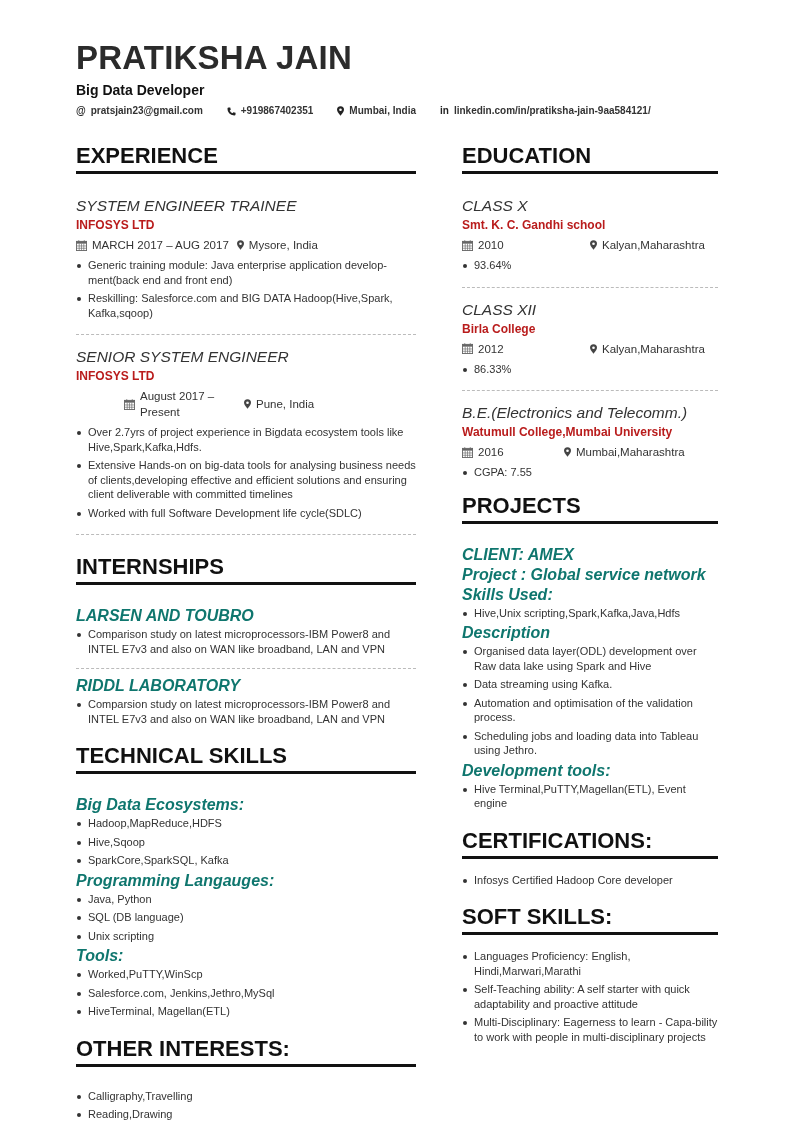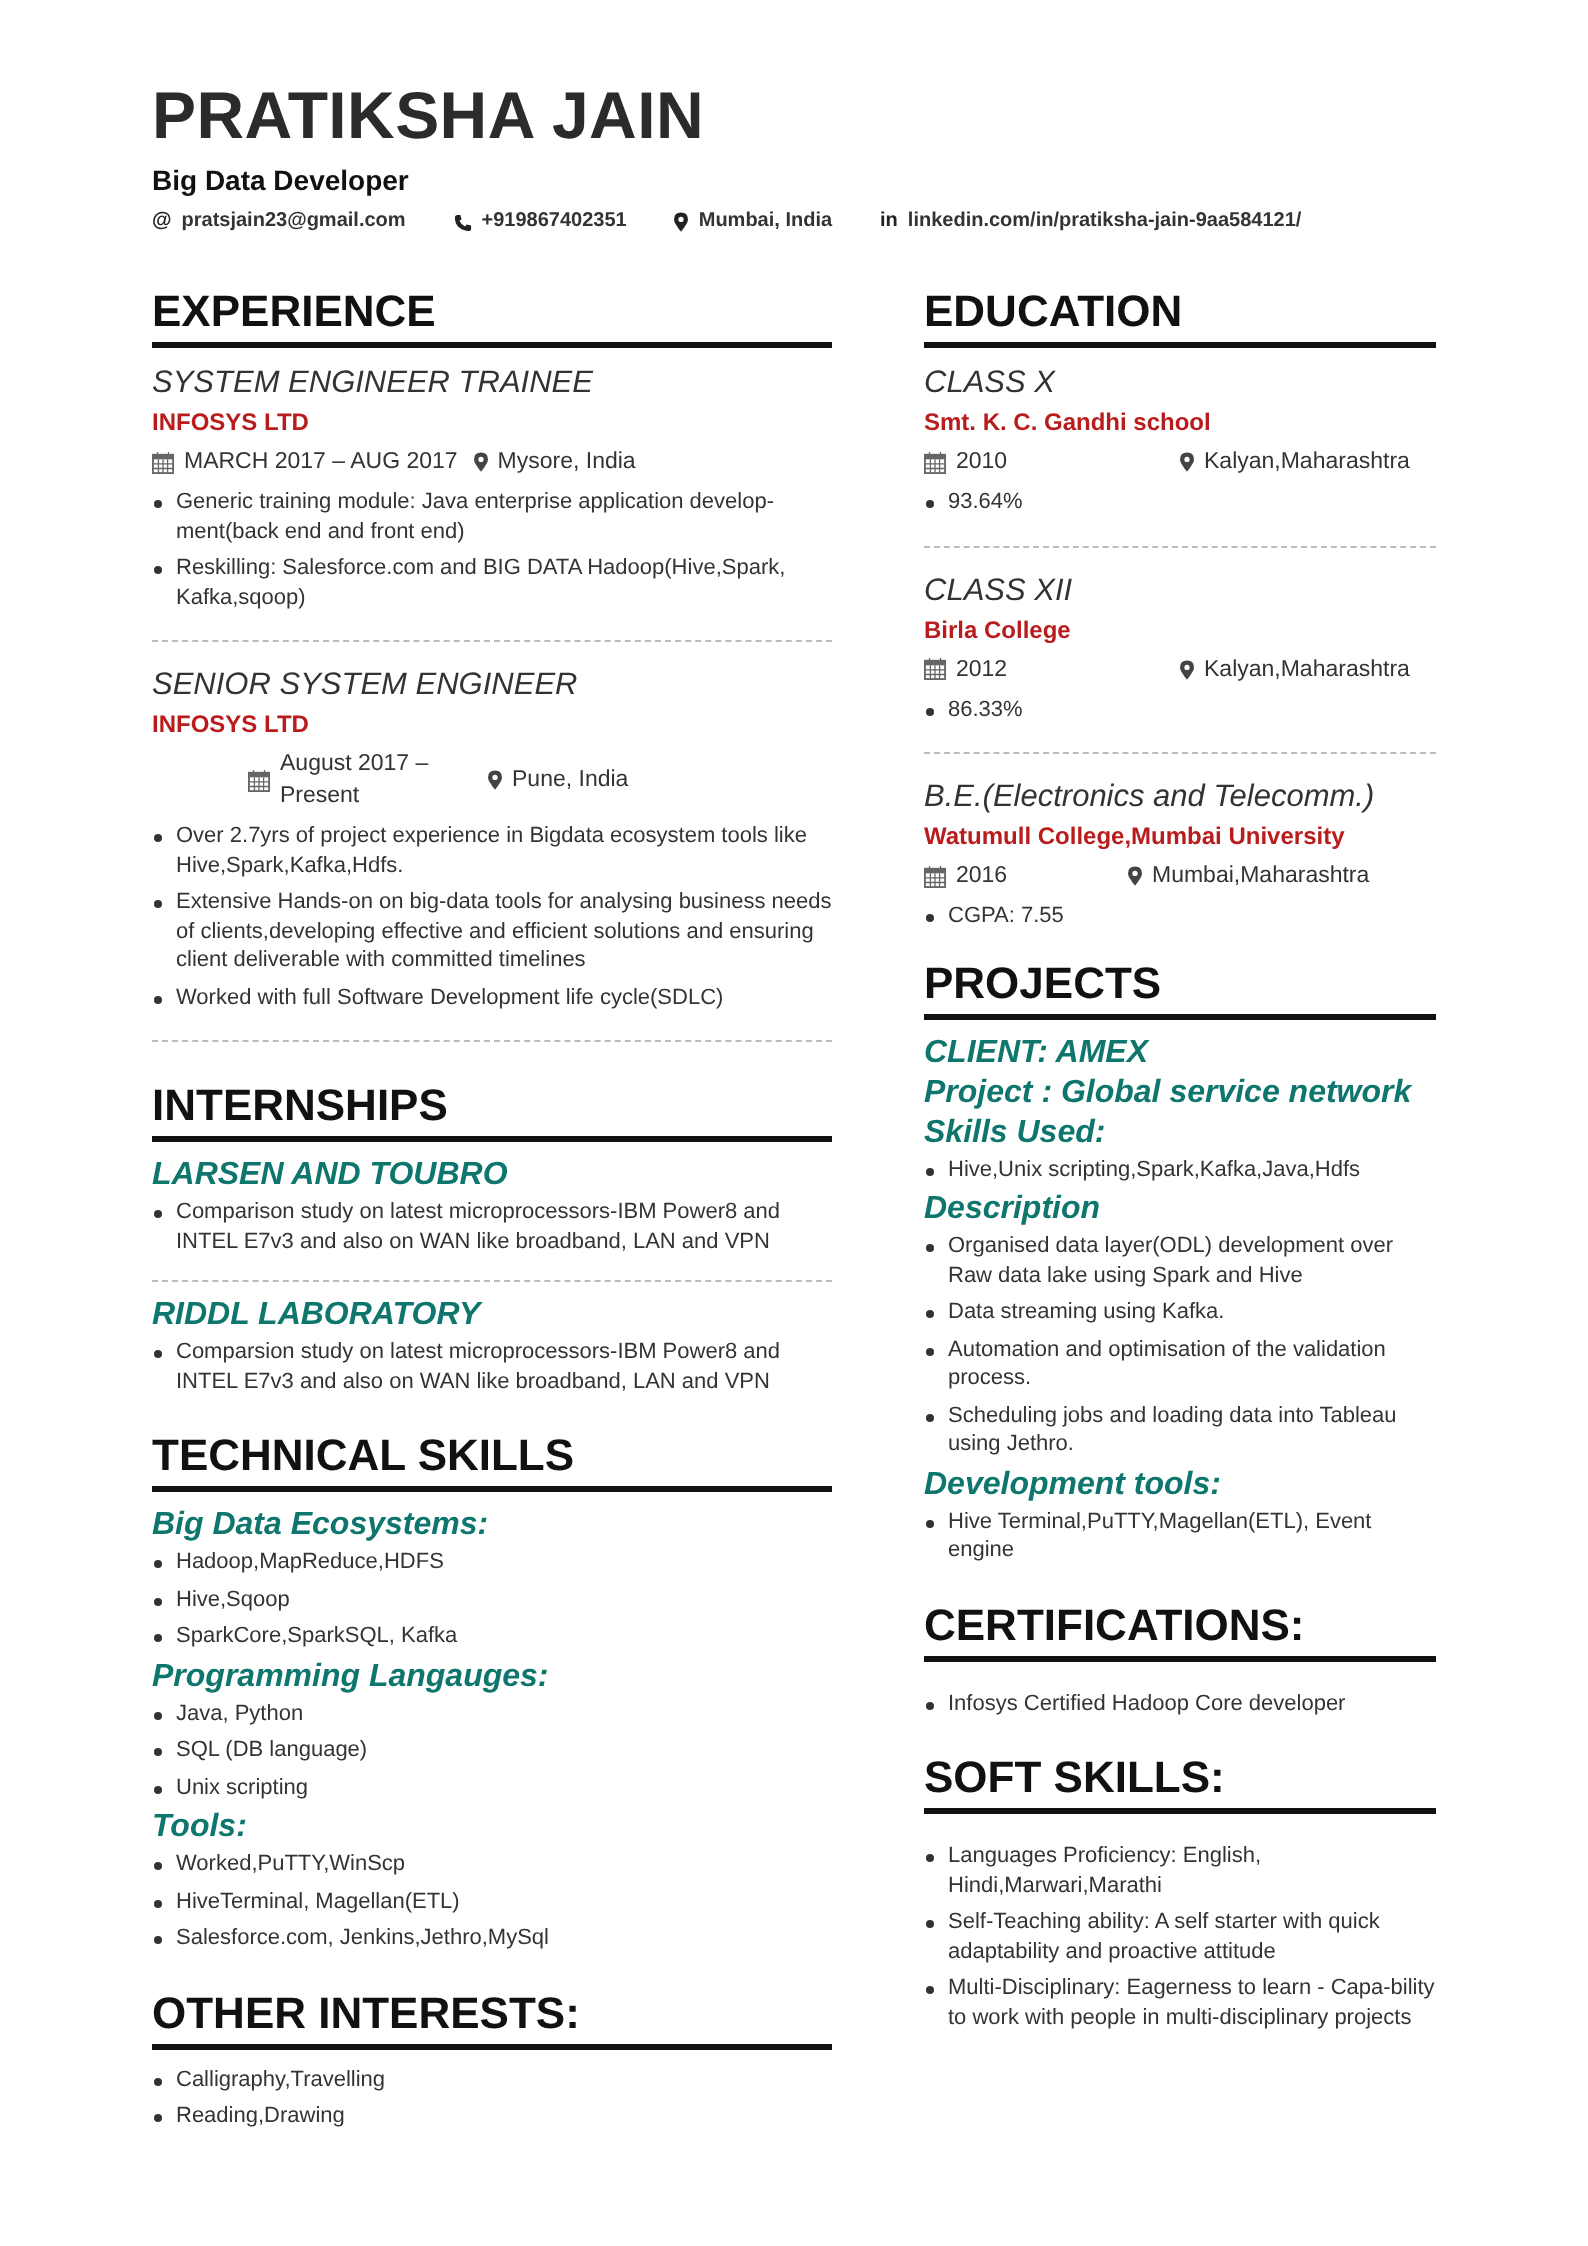--- a/index.html
+++ b/index.html
@@ -14,21 +14,21 @@
     .name { font-size: 33px; font-weight: bold; color: #2b2b2b; letter-spacing: 0.2px; line-height: 40px; }
     .role { font-size: 14px; font-weight: bold; color: #111; margin-top: 2px; line-height: 20px; }
     .contacts { display: flex; font-size: 10px; font-weight: bold; color: #333; margin-top: 4px; line-height: 14px; }
     .contact { display: flex; align-items: center; margin-right: 24px; }
     .contact .ic { font-size: 10px; margin-right: 5px; color: #222; display: inline-flex; align-items: center; }
     .cols { position: absolute; top: 104px; left: 0; width: 642px; display: flex; }
     .col-left { width: 340px; margin-right: 46px; }
     .col-right { width: 256px; }
     .sec-title {
       font-size: 22px; font-weight: bold; color: #111; line-height: 28px;
-      border-bottom: 3px solid #111; padding-bottom: 1px; margin-bottom: 8px;
+      border-bottom: 3px solid #111; padding-bottom: 1px; margin-bottom: 22px;
     }
     .entry-title { font-size: 15.5px; color: #333; line-height: 20px; font-style: italic; }
     .entry-org { font-size: 12px; font-weight: bold; color: #b91c1c; line-height: 18px; }
     .meta { display: flex; font-size: 11.5px; color: #333; line-height: 16px; margin: 3px 0 5px 0; }
     .meta .m { display: flex; align-items: center; }
     .meta .ic { margin-right: 5px; color: #555; display: inline-flex; }
     ul.b { list-style: none; }
     ul.b li { position: relative; padding-left: 12px; font-size: 11px; color: #333; line-height: 14.5px; margin-bottom: 4px; }
     ul.b li::before { content: ""; position: absolute; left: 1px; top: 6px; width: 4px; height: 4px; border-radius: 50%; background: #333; }
     .dash { border-top: 1px dashed #bbb; margin: 14px 0 12px 0; }
@@ -163,22 +163,22 @@
         </ul>
         <div class="sub-label">Programming Langauges:</div>
         <ul class="b">
           <li>Java, Python</li>
           <li>SQL (DB language)</li>
           <li>Unix scripting</li>
         </ul>
         <div class="sub-label">Tools:</div>
         <ul class="b">
           <li>Worked,PuTTY,WinScp</li>
+          <li>Salesforce.com, Jenkins,Jethro,MySql</li>
           <li>HiveTerminal, Magellan(ETL)</li>
-          <li>Salesforce.com, Jenkins,Jethro,MySql</li>
         </ul>
       </section>
 
       <section class="mt">
         <div class="sec-title">OTHER INTERESTS:</div>
         <ul class="b">
           <li>Calligraphy,Travelling</li>
           <li>Reading,Drawing</li>
         </ul>
       </section>

